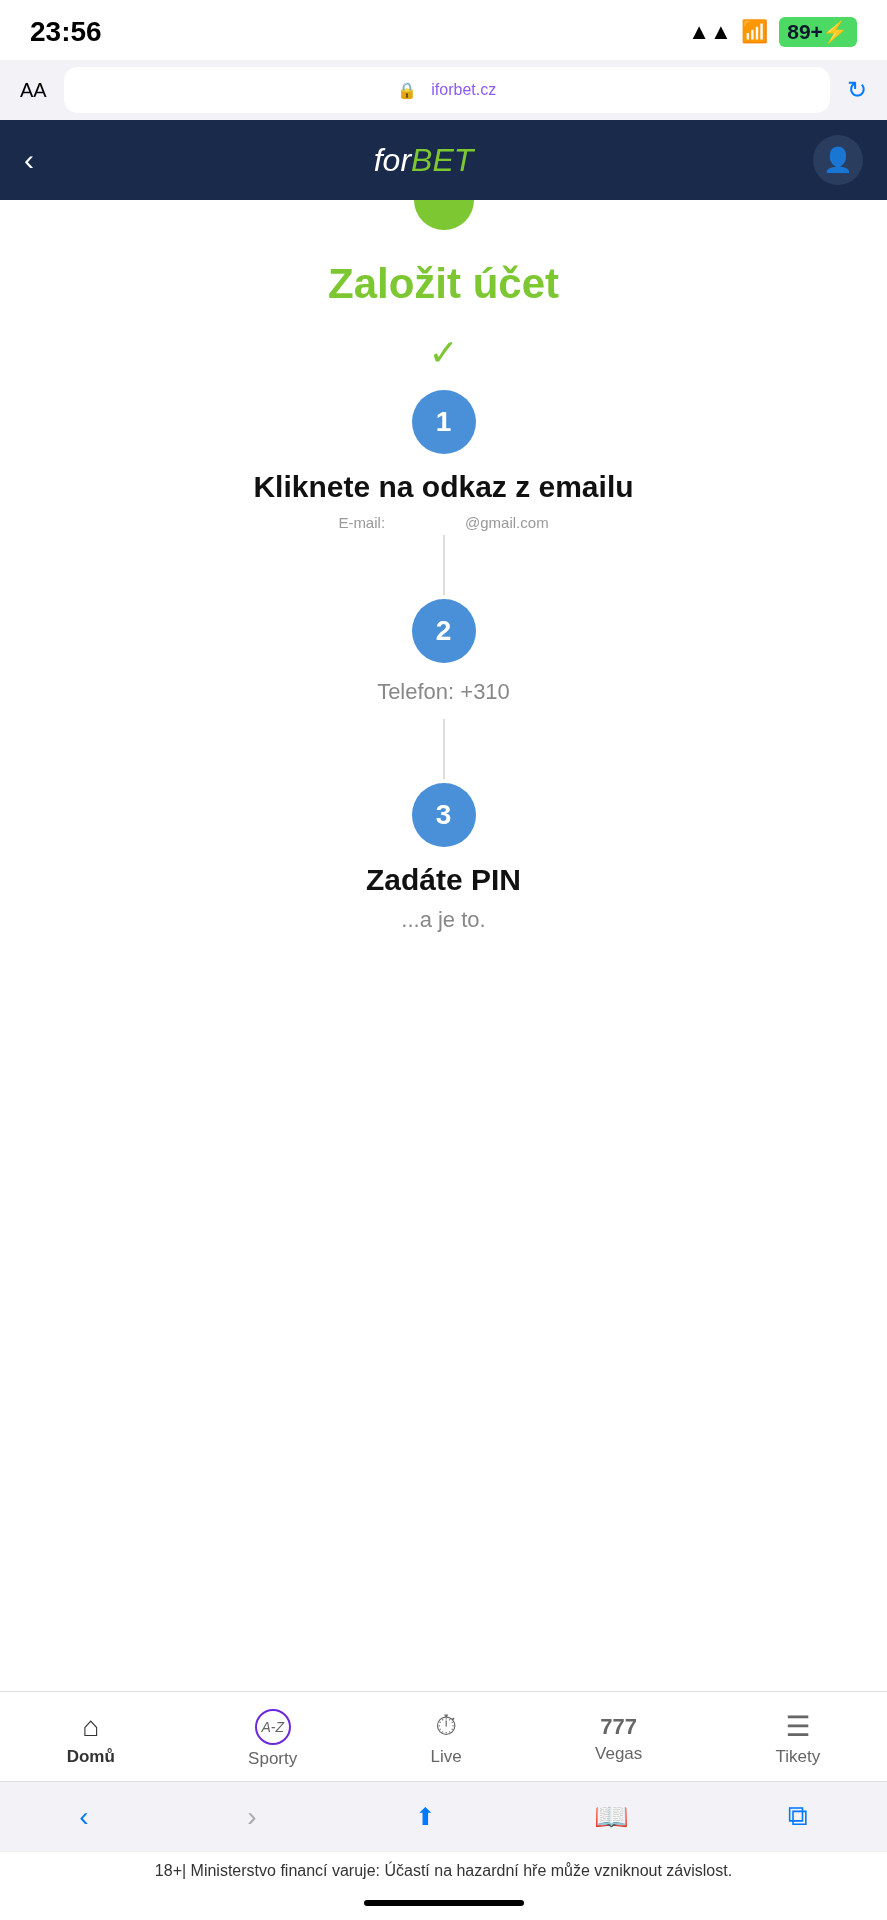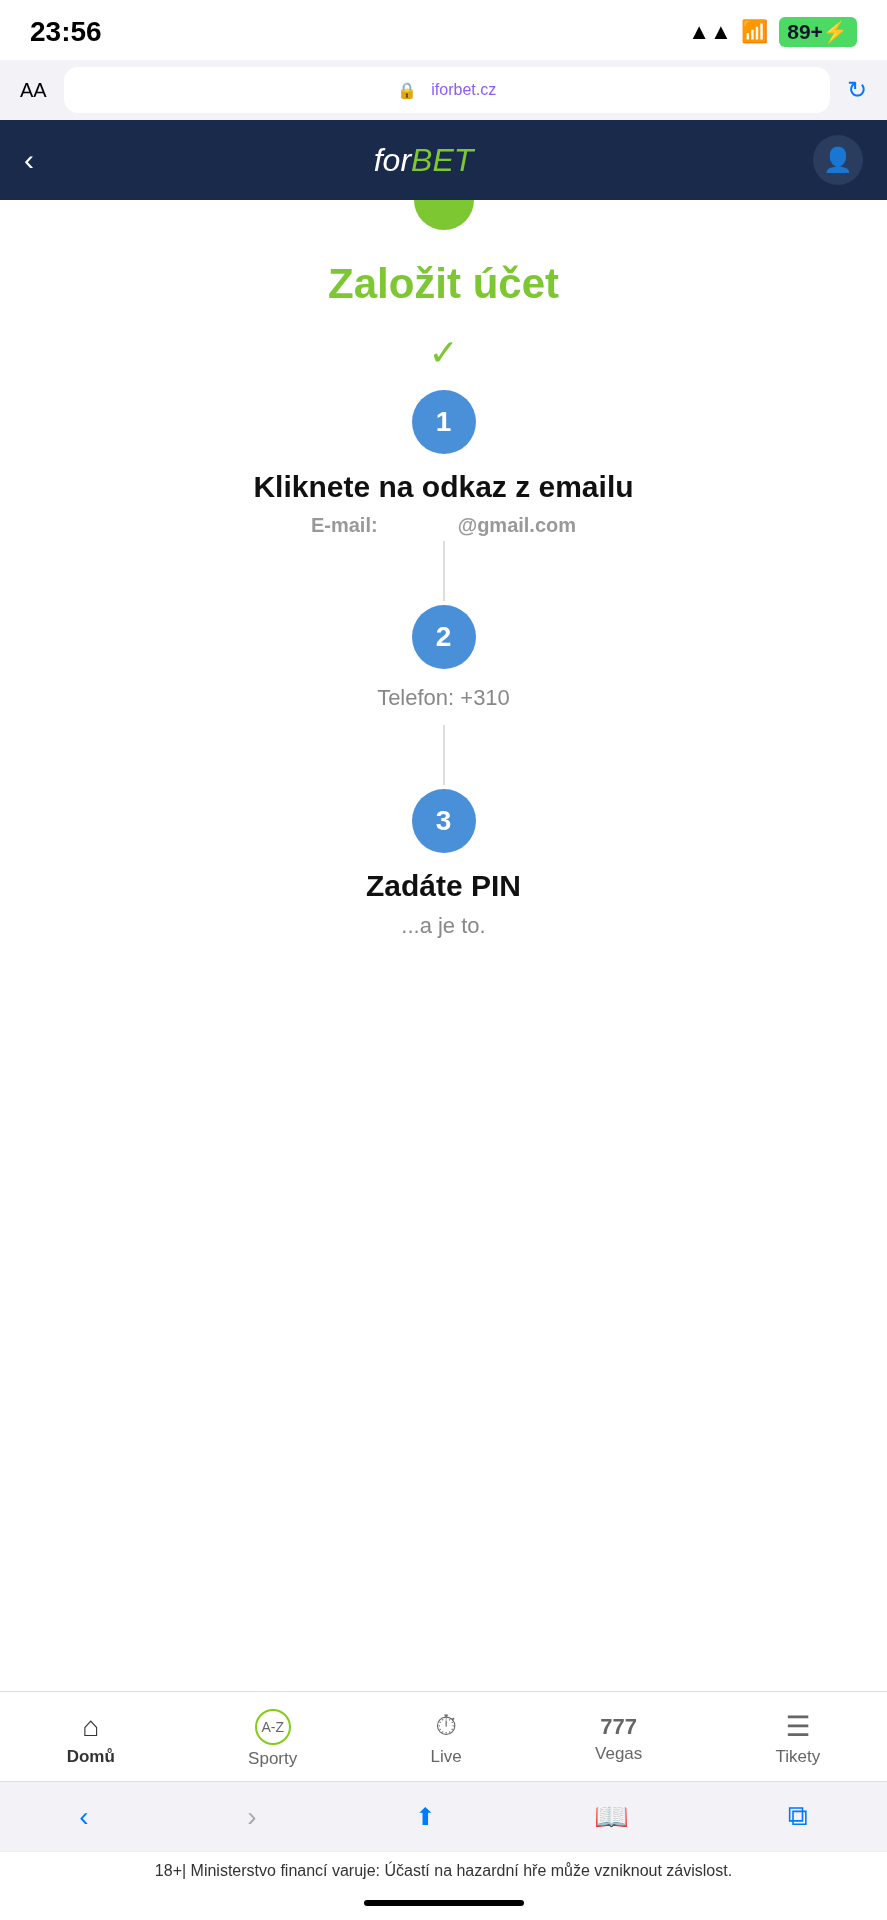--- a/index.html
+++ b/index.html
@@ -283,23 +283,22 @@
     .home-bar {
       width: 160px;
       height: 6px;
       background: #000;
       border-radius: 3px;
     }
 
     .step-email-row {
       display: flex;
       gap: 80px;
-      font-size: 20px;
+      font-size: 15px;
       color: #999;
-      font-weight: bold;
     }
     .step-email-row .label {
       color: #999;
     }
     .step-email-row .value {
       color: #999;
     }
   </style>
 </head>
 <body>
@@ -375,21 +374,21 @@
   </div>
 
 </div>
 
 <div class="bottom-nav">
   <div class="nav-item">
     <span class="nav-icon active">⌂</span>
     <span class="nav-label active">Domů</span>
   </div>
   <div class="nav-item">
-    <span class="nav-icon" style="font-size:20px; border:2px solid #84cc16; border-radius:50%; width:36px; height:36px; display:flex; align-items:center; justify-content:center; font-size:14px;">A-Z</span>
+    <span class="nav-icon" style="font-size:20px; border:2px solid #6d28d9; border-radius:50%; width:36px; height:36px; display:flex; align-items:center; justify-content:center; font-size:14px;font-style:italic;">A-Z</span>
     <span class="nav-label">Sporty</span>
   </div>
   <div class="nav-item">
     <span class="nav-icon">⏱</span>
     <span class="nav-label">Live</span>
   </div>
   <div class="nav-item">
     <span class="nav-icon" style="font-size:22px; font-weight:700; color:#666;">777</span>
     <span class="nav-label">Vegas</span>
   </div>

